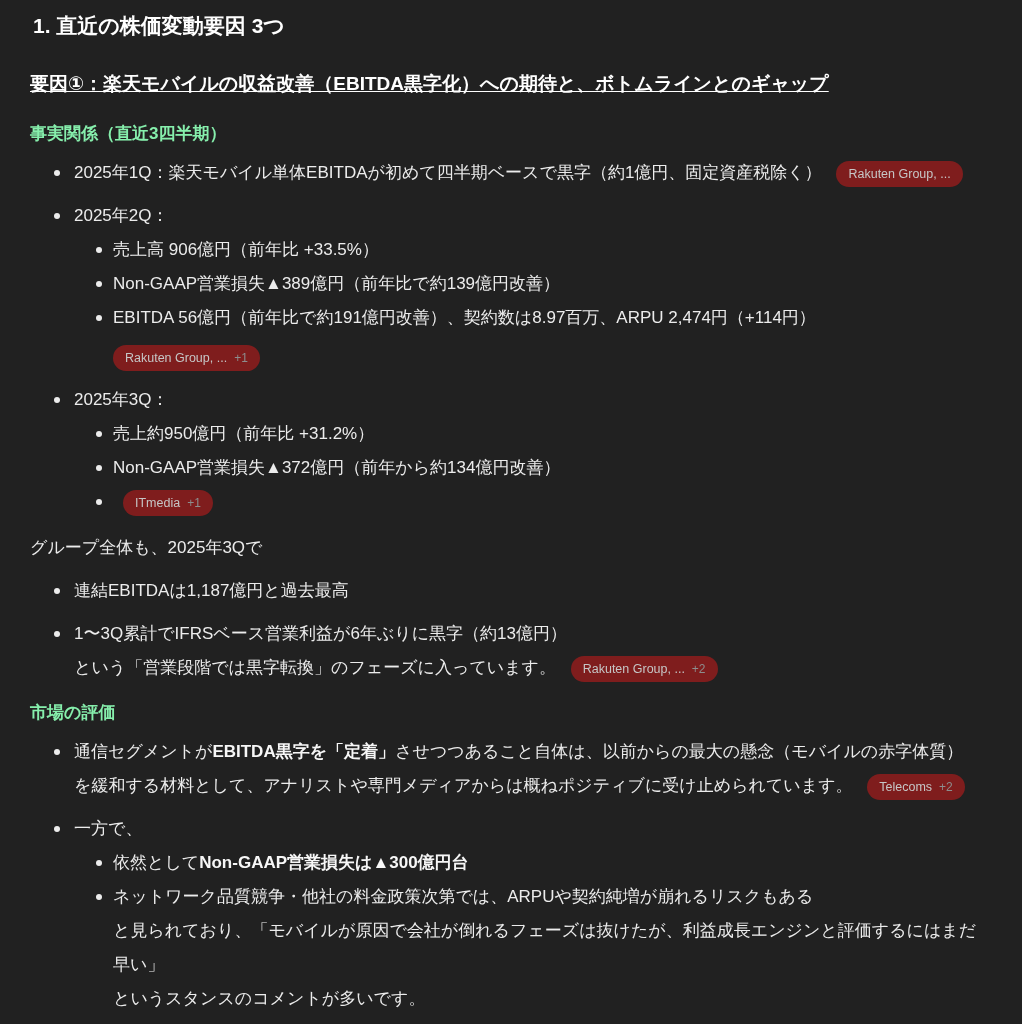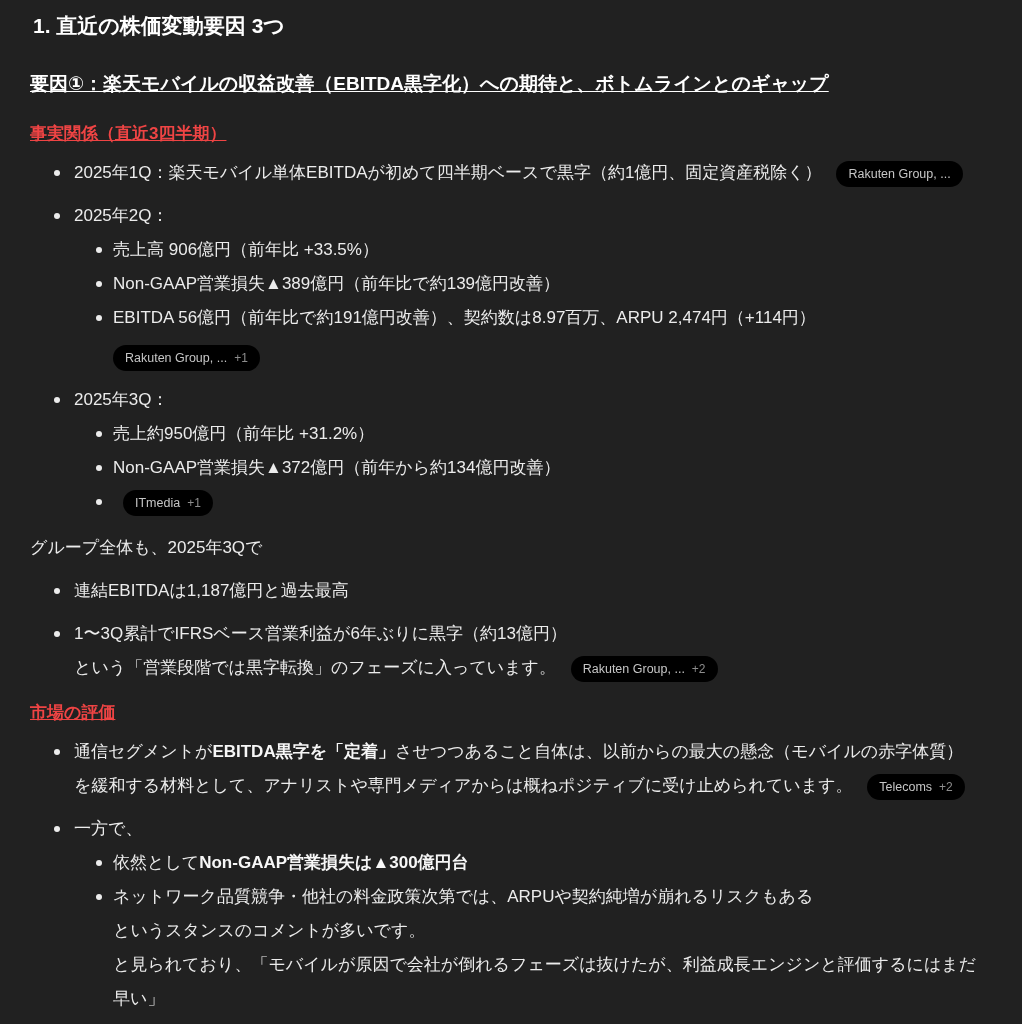--- a/index.html
+++ b/index.html
@@ -29,24 +29,23 @@
   h4.h-factor {
     font-size: 19px;
     line-height: 28px;
     font-weight: 700;
     color: #ffffff;
     margin: 0 0 24px 0;
     text-decoration: underline;
   }
   p.section-title {
     font-weight: 700;
-    color: #ef4444;
+    color: #86efac;
     line-height: 24px;
     margin: 0 0 10px 0;
-    text-decoration: underline;
   }
   b, .bold { font-weight: 700; color: #f7f7f7; }
   ul { list-style: none; margin: 0 0 12px 0; padding: 0 0 0 22px; }
   li { position: relative; padding-left: 22px; margin: 9px 0; }
   li::before {
     content: "";
     position: absolute;
     left: 2px;
     top: 14px;
     width: 6px;
@@ -54,21 +53,21 @@
     border-radius: 50%;
     background: #ececec;
   }
   ul ul { margin: 0; padding-left: 22px; }
   ul ul > li { margin: 0; padding-left: 17px; }
   ul ul > li::before { left: 0; }
   .pill {
     display: inline-flex;
     align-items: center;
     gap: 7px;
-    background: #000000;
+    background: #7f1d1d;
     border-radius: 999px;
     padding: 0 12px;
     height: 26px;
     font-size: 12.5px;
     line-height: 26px;
     color: #c6c6c6;
     margin-left: 10px;
     vertical-align: middle;
     white-space: nowrap;
     cursor: pointer;
@@ -169,20 +168,20 @@
       </span>
     </li>
     <li>
       <span>一方で、</span>
       <ul>
         <li>
           <span>依然として</span><b>Non-GAAP営業損失は▲300億円台</b>
         </li>
         <li>
           <div>ネットワーク品質競争・他社の料金政策次第では、ARPUや契約純増が崩れるリスクもある</div>
+          <div>と見られており、「モバイルが原因で会社が倒れるフェーズは抜けたが、利益成長エンジンと評価するにはまだ早い」</div>
           <div>というスタンスのコメントが多いです。</div>
-          <div>と見られており、「モバイルが原因で会社が倒れるフェーズは抜けたが、利益成長エンジンと評価するにはまだ早い」</div>
         </li>
       </ul>
     </li>
   </ul>
 
 </div>
 
 </body></html>

